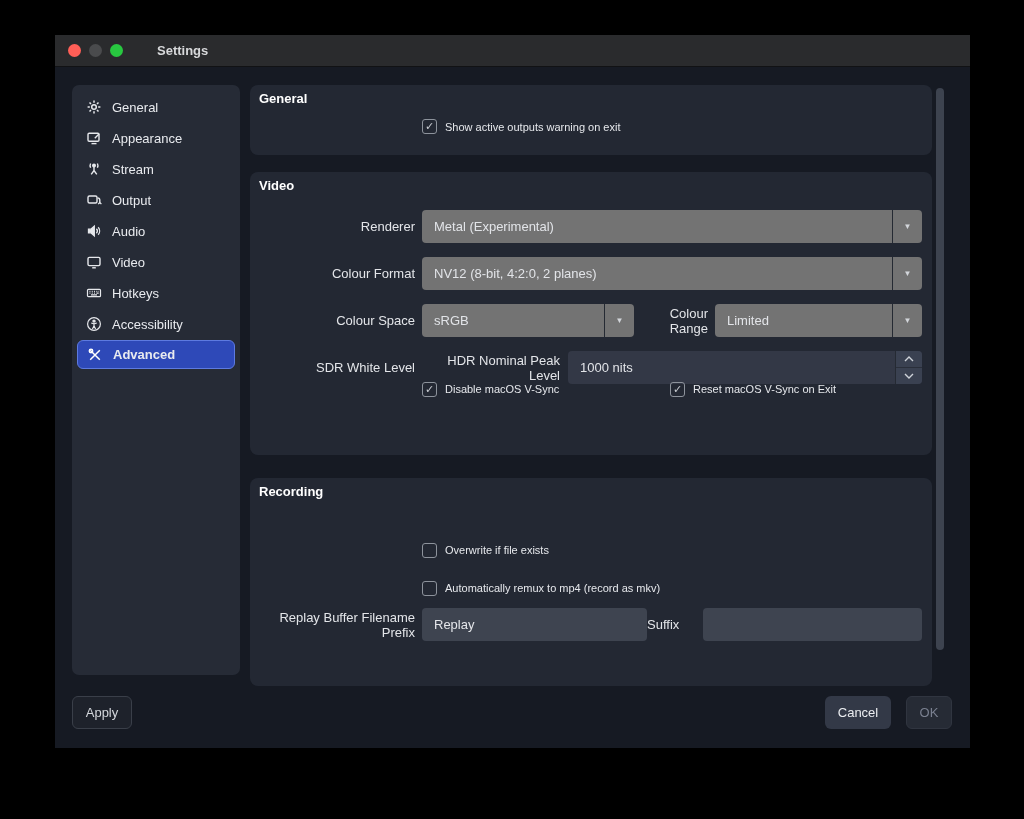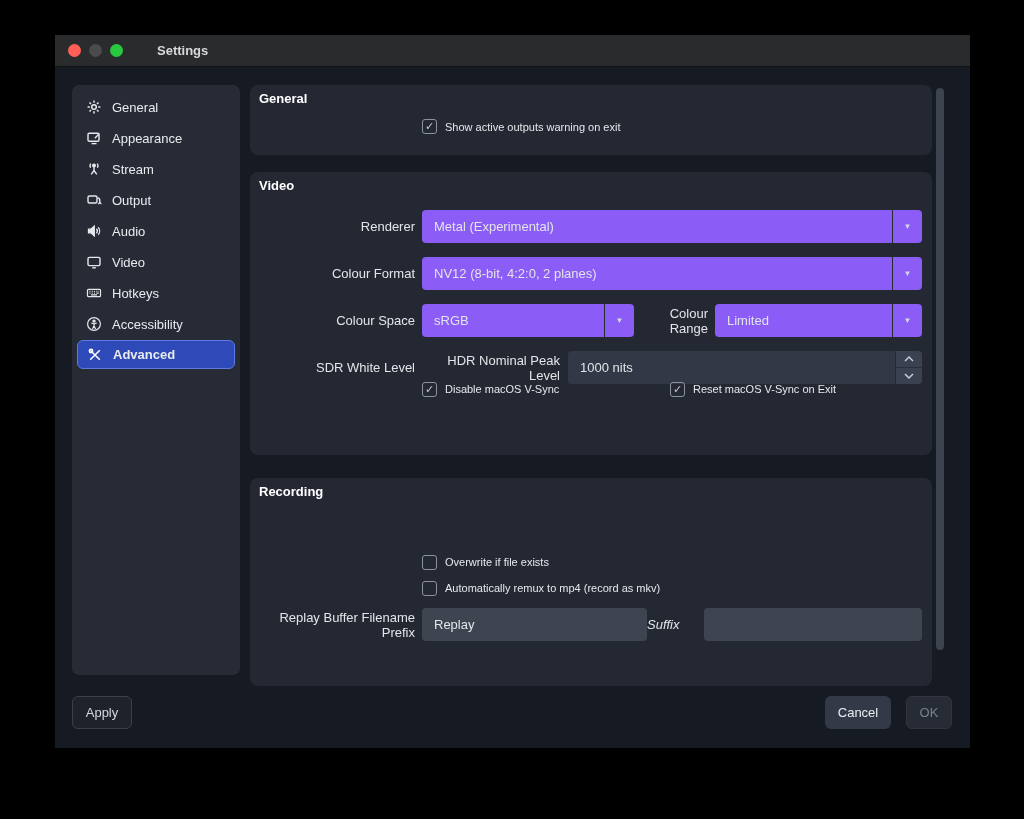--- a/index.html
+++ b/index.html
@@ -32,21 +32,21 @@
   .card-general   { top:50px;  height:70px; }
   .card-video     { top:137px; height:283px; }
   .card-recording { top:443px; height:208px; }
   .card-title { position:absolute; top:6px; left:9px; font-size:13px; font-weight:bold; color:#ffffff; }
 
   .row { position:absolute; left:0; right:10px; height:33px; display:flex; align-items:center; }
   .row .lbl { flex:0 0 172px; text-align:right; padding-right:7px; color:#e3e5e9; font-size:13px; }
   .row .ctrl { flex:1; display:flex; align-items:center; height:100%; }
 
   
-  .dropdown { display:flex; align-items:stretch; background:#8b5cf6; border-radius:4px;
+  .dropdown { display:flex; align-items:stretch; background:#737373; border-radius:4px;
               height:33px; overflow:hidden; width:100%; }
   .dropdown .val { flex:1; display:flex; align-items:center; padding-left:12px;
                    color:#e2e4e8; font-size:13px; white-space:nowrap; }
   .drop-arrow { width:30px; border-left:1px solid #252a33; display:flex;
                 align-items:center; justify-content:center; color:#d3d6db; }
   .drop-arrow::after { content:"▼"; font-size:8px; }
 
   
   .spinbox { display:flex; align-items:stretch; background:#333846; border-radius:4px;
              height:33px; overflow:hidden; }
@@ -286,21 +286,21 @@
           <span class="cblabel">Reset macOS V-Sync on Exit</span>
         </div>
       </div>
     </div>
   </div>
 
   <div class="card card-recording">
     <div class="card-title">Recording</div>
 
 
-    <div class="row" style="top:72px; height:24px;">
+    <div class="row" style="top:60px; height:24px;">
       <div class="lbl"></div>
       <div class="ctrl">
         <div class="cbrow">
           <span class="cb"></span>
           <span class="cblabel">Overwrite if file exists</span>
         </div>
       </div>
     </div>
 
     <div class="row" style="top:98px; height:24px;">
@@ -310,21 +310,21 @@
           <span class="cb"></span>
           <span class="cblabel">Automatically remux to mp4 (record as mkv)</span>
         </div>
       </div>
     </div>
 
     <div class="row" style="top:130px;">
       <div class="lbl">Replay Buffer Filename Prefix</div>
       <div class="ctrl">
         <input class="tinput" style="width: 225px; flex: 0 0 225px;" value="Replay">
-        <div class="lbl" style="flex:0 0 48px; padding-right:24px;font-style:italic;">Suffix</div>
+        <div class="lbl" style="flex:0 0 48px; padding-right:24px;">Suffix</div>
         <input class="tinput" value="" style="">
       </div>
     </div>
   </div>
 
   <div class="scrollbar">
     <div class="scroll-thumb"></div>
   </div>
 
   <div class="btn btn-apply">Apply</div>

